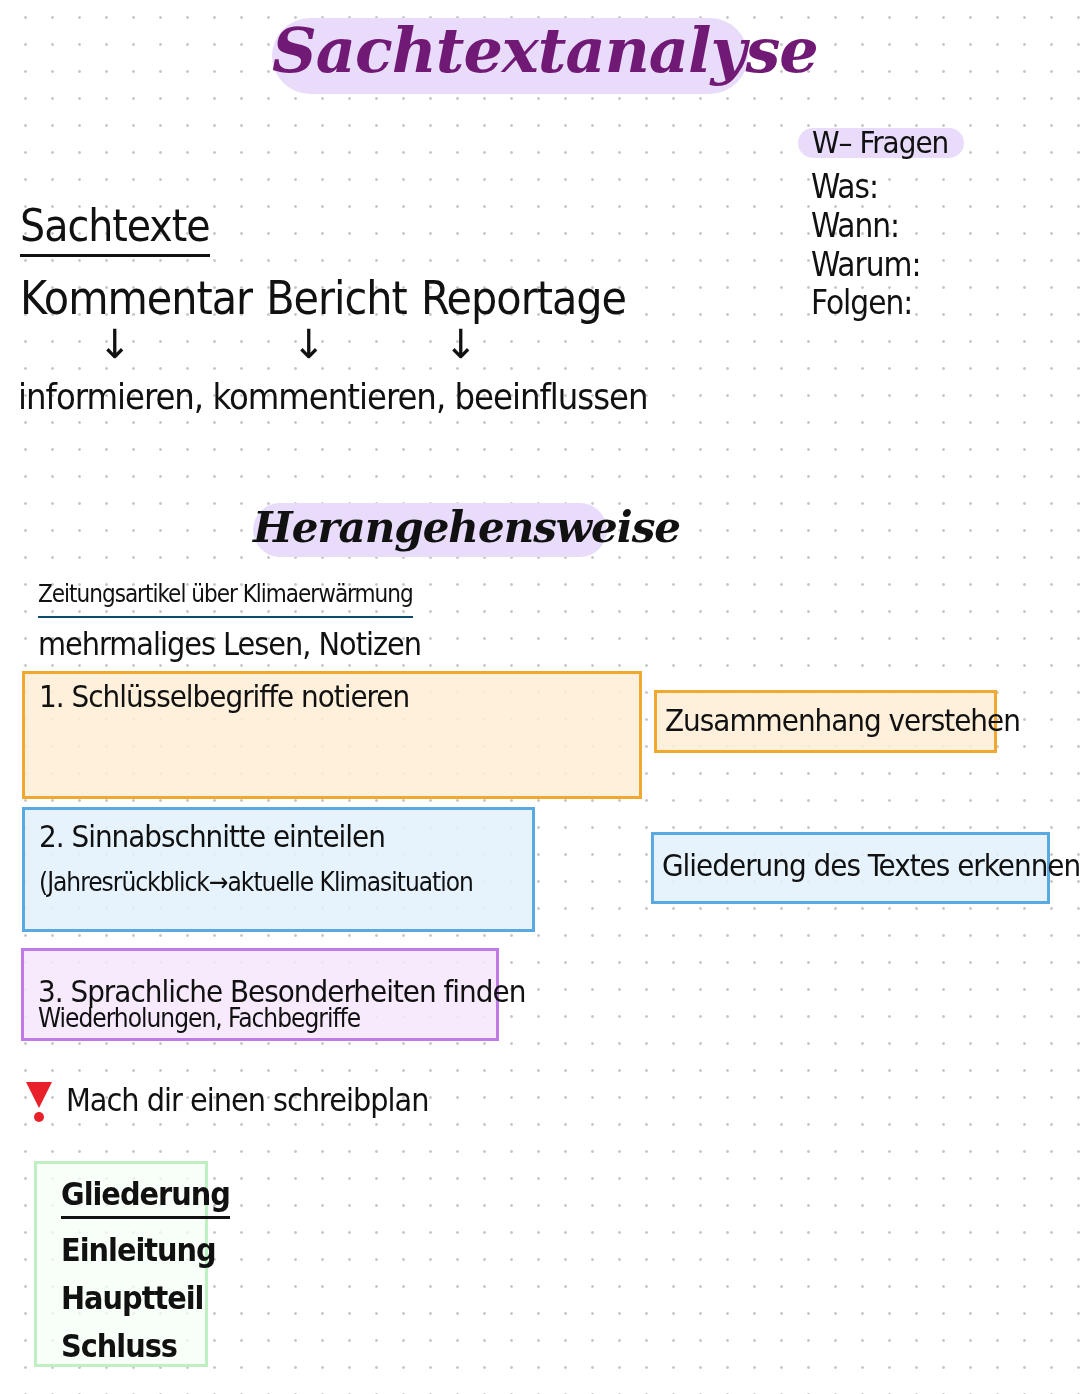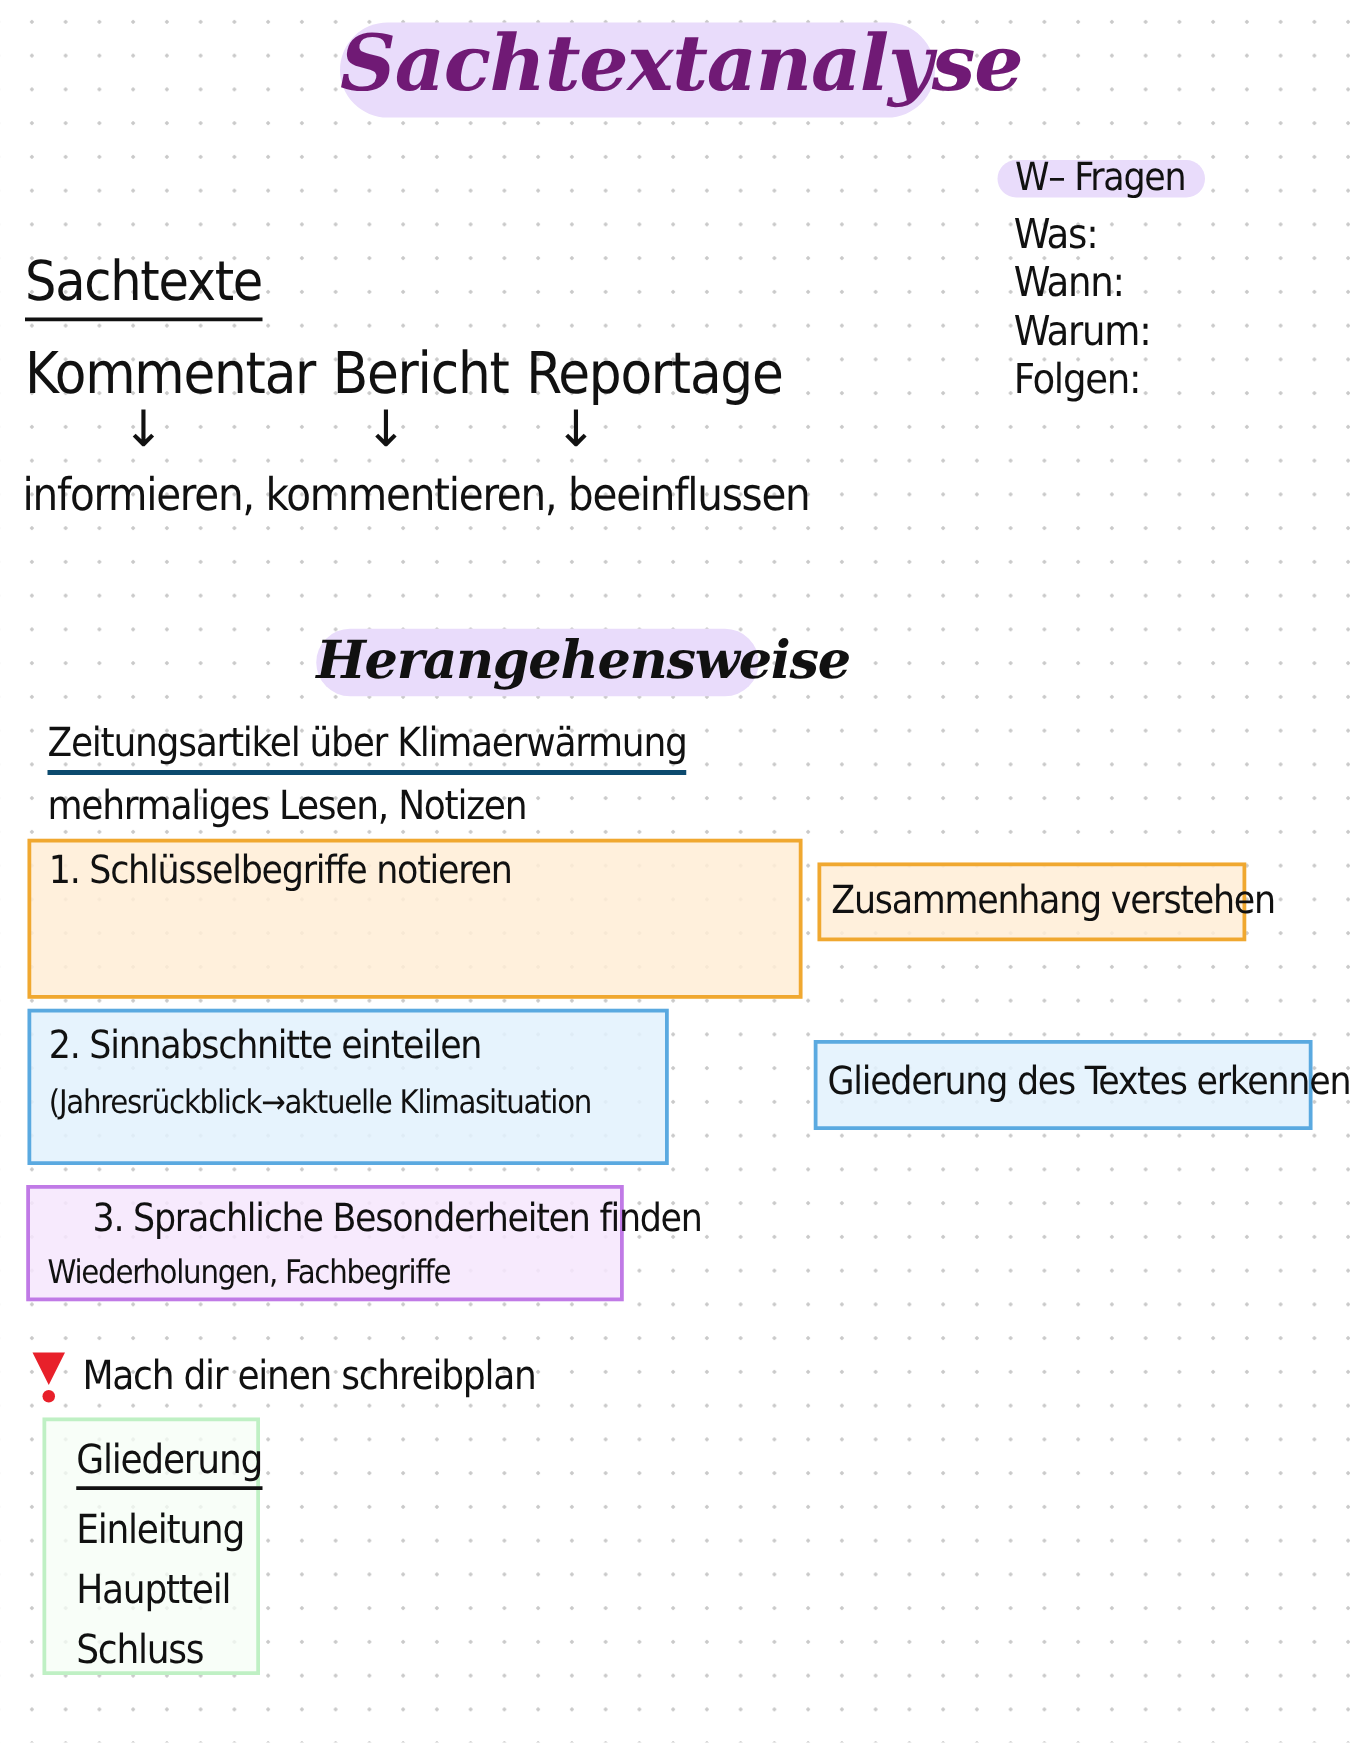--- a/index.html
+++ b/index.html
@@ -35,22 +35,22 @@
   .h-sachtexte { left: 20px; top: 198px; font-size: 44px; line-height: 56px;
     border-bottom: 3px solid #111; padding-bottom: 0; }
   .types { left: 20px; top: 268px; font-size: 46px; line-height: 60px; word-spacing: 2px; }
   .arrow { font-size: 40px; line-height: 40px; top: 324px; }
   .functions { left: 18px; top: 372px; font-size: 36px; line-height: 50px; }
 
   
   .sub-pill { left: 253px; top: 503px; width: 354px; height: 54px; background: #e9dcfb; border-radius: 27px; }
   .sub-title { left: 253px; top: 496px; width: 354px; text-align: center; font-size: 42px; line-height: 64px; letter-spacing: -1px; }
 
-  .zeitung { left: 38px; top: 572px; font-size: 32px; line-height: 44px;
-    border-bottom: 4px solid #0c4a6e; }
+  .zeitung { left: 38px; top: 572px; font-size: 24px; line-height: 44px;
+    border-bottom: 2px solid #0c4a6e; }
   .lesen { left: 38px; top: 622px; font-size: 32px; line-height: 44px; }
 
   .box { position: absolute; box-sizing: border-box; border-width: 3px; border-style: solid; }
   .box .b-title { position: absolute; left: 14px; font-size: 31px; line-height: 40px; white-space: nowrap; }
   .box .b-sub { position: absolute; left: 14px; font-size: 26px; line-height: 34px; white-space: nowrap; }
 
   .orange { border-color: #f0a830; background: rgba(255, 237, 214, 0.85); }
   .blue   { border-color: #5aa9e0; background: rgba(226, 241, 253, 0.85); }
   .purple { border-color: #c07ae6; background: rgba(246, 230, 253, 0.85); }
   .green  { border-color: #bff0c4; background: rgba(246, 253, 246, 0.75); }
@@ -101,28 +101,28 @@
 
 <div class="box blue" style="left:22px; top:807px; width:513px; height:125px;">
   <div class="b-title hand" style="top:6px;">2. Sinnabschnitte einteilen</div>
   <div class="b-sub hand" style="top:55px;">(Jahresrückblick→aktuelle Klimasituation</div>
 </div>
 <div class="box blue" style="left:651px; top:832px; width:399px; height:72px;">
   <div class="side-label hand" style="top:10px;">Gliederung des Textes erkennen</div>
 </div>
 
 <div class="box purple" style="left:21px; top:948px; width:478px; height:93px;">
-  <div class="b-title hand" style="top:4px;margin-left:36px;">3. Sprachliche Besonderheiten finden</div>
+  <div class="b-title hand" style="top:20px;">3. Sprachliche Besonderheiten finden</div>
   <div class="b-sub hand" style="top:50px;">Wiederholungen, Fachbegriffe</div>
 </div>
 
 <svg class="abs warn-icon" viewBox="0 0 30 44">
   <polygon points="2,2 28,2 15,28" fill="#e8202a"></polygon>
   <circle cx="15" cy="37" r="5" fill="#e8202a"></circle>
 </svg>
 <div class="abs plan hand">Mach dir einen schreibplan</div>
 
-<div class="box green" style="left:34px; top:1134px; width:174px; height:206px;">
+<div class="box green" style="left:34px; top:1161px; width:174px; height:206px;font-weight:bold;">
   <div class="gl-title hand">Gliederung</div>
   <div class="gl-item hand" style="top:64px;">Einleitung</div>
   <div class="gl-item hand" style="top:112px;">Hauptteil</div>
   <div class="gl-item hand" style="top:160px;">Schluss</div>
 </div>
 
 </body></html>

